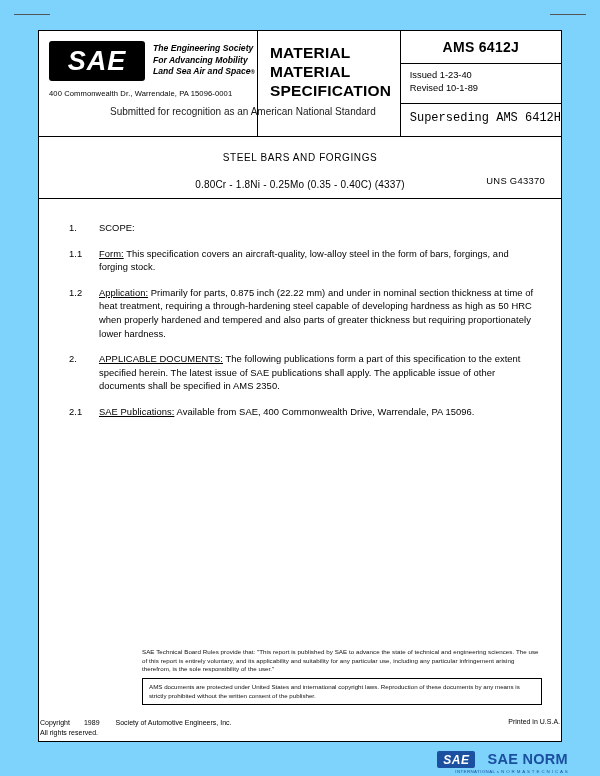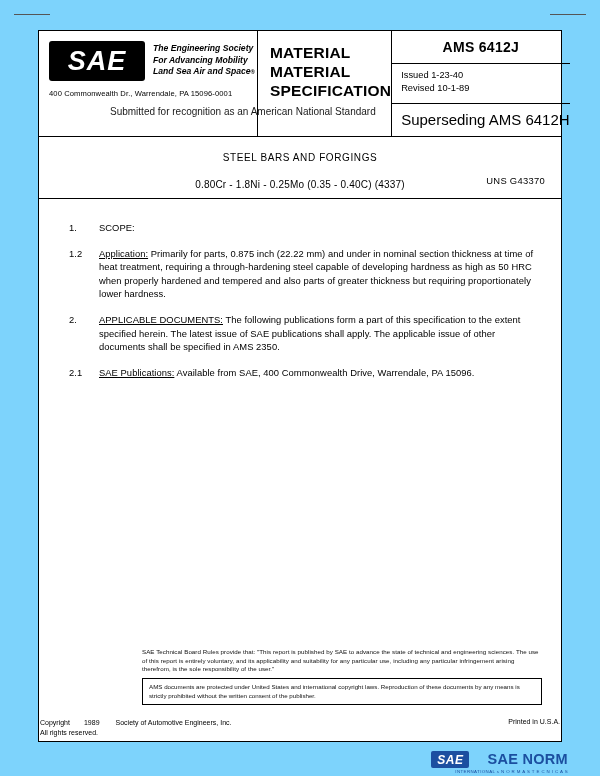--- a/index.html
+++ b/index.html
@@ -142,22 +142,23 @@
     box-sizing: border-box;
     padding: 5px 0 0 9px;
     font-size: 9.3px;
     line-height: 13px;
     white-space: nowrap;
   }
   .superseding {
     flex: 1;
     box-sizing: border-box;
     padding: 7px 0 0 9px;
-    font-size: 15px;
-    white-space: nowrap;
+    font-size: 12px;
+    white-space: nowrap;
+    font-family: Liberation Mono, monospace;
   }
 
   
   .title-block {
     position: relative;
     height: 62px;
     border-bottom: 1.5px solid #000;
     box-sizing: border-box;
     text-align: center;
     padding-top: 13px;
@@ -263,21 +264,21 @@
     border-radius: 2px;
     font-weight: bold;
     font-style: italic;
     font-size: 12px;
     display: flex;
     align-items: center;
     justify-content: center;
     letter-spacing: .5px;
   }
   .norm-text {
-    margin-left: 18px;
+    margin-left: 12px;
     font-weight: bold;
     font-size: 14.5px;
     letter-spacing: .3px;
     line-height: 15px;
   }
   .norm-sub {
     position: absolute;
     right: 32px;
     bottom: 2px;
     font-size: 4.4px;
@@ -334,20 +335,24 @@
       <div class="uns">UNS G43370</div>
     </div>
 
     <div class="body">
 
       <div class="sec">
         <div class="sec-num">1.</div>
         <div class="sec-body"><span>SCOPE:</span><span></span></div>
       </div>
 
+      <div class="sec">
+        <div class="sec-num">1.1</div>
+        <div class="sec-body"><span class="u">Form:</span><span>  This specification covers an aircraft-quality, low-alloy steel in the form of bars, forgings, and forging stock.</span></div>
+      </div>
 
       <div class="sec">
         <div class="sec-num">1.2</div>
         <div class="sec-body"><span class="u">Application:</span><span>  Primarily for parts, 0.875 inch (22.22 mm) and under in nominal section thickness at time of heat treatment, requiring a through-hardening steel capable of developing hardness as high as 50 HRC when properly hardened and tempered and also parts of greater thickness but requiring proportionately lower hardness.</span></div>
       </div>
 
       <div class="sec">
         <div class="sec-num">2.</div>
         <div class="sec-body"><span class="u">APPLICABLE DOCUMENTS:</span><span>  The following publications form a part of this specification to the extent specified herein.  The latest issue of SAE publications shall apply.  The applicable issue of other documents shall be specified in AMS 2350.</span></div>
       </div>

